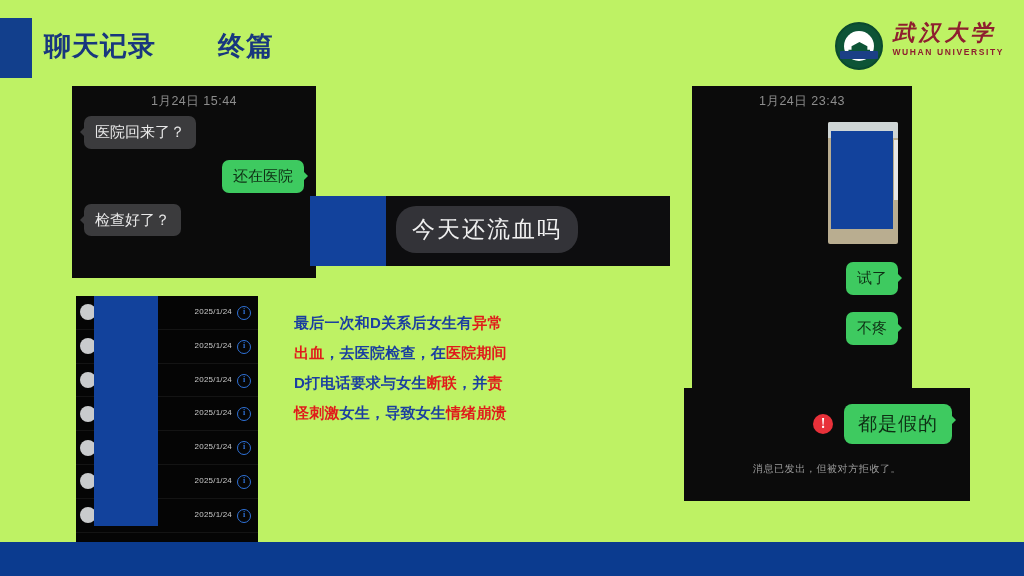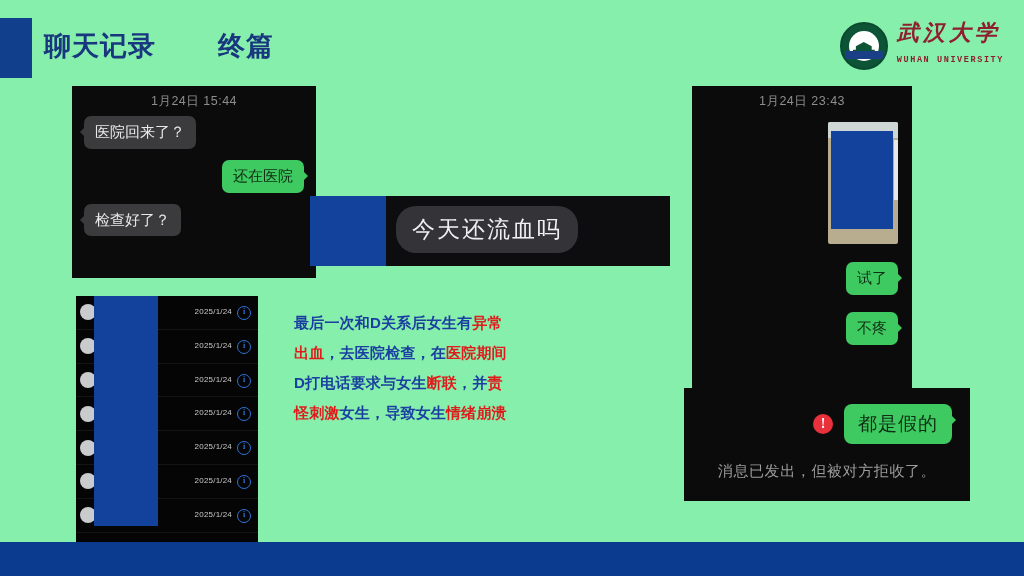--- a/index.html
+++ b/index.html
@@ -2,21 +2,21 @@
 <html><head>
 <meta charset="utf-8">
 <style>
   html,body{margin:0;padding:0;}
   body{
     width:1024px;height:576px;
     background:#f5f6f7;
     font-family:"Liberation Sans","DejaVu Sans",sans-serif;
     overflow:hidden;position:relative;
   }
-  .slide{position:absolute;inset:0;background:#86efac;}
+  .slide{position:absolute;inset:0;background:#bef264;}
 
   
   .hdr-accent{
     position:absolute;left:0;top:18px;width:32px;height:60px;
     background:#123f8c;
   }
   .hdr-title{
     position:absolute;left:44px;top:28px;
     font-size:27px;font-weight:bold;color:#18377e;
     letter-spacing:1px;white-space:nowrap;
@@ -48,21 +48,21 @@
     position:absolute;left:3px;right:3px;bottom:9px;height:8px;
     background:#1b3f86;border-radius:1px;
   }
   .logo-text{display:flex;flex-direction:column;line-height:1;}
   .logo-cn{
     font-size:22px;font-weight:bold;color:#8e1f2f;letter-spacing:4px;
     font-family:"Liberation Serif","DejaVu Serif",serif;font-style:italic;
   }
   .logo-en{
     font-size:8.5px;font-weight:bold;color:#8e1f2f;letter-spacing:1.6px;
-    margin-top:12px;font-family:Liberation Mono, monospace;
+    margin-top:4px;font-family:Liberation Sans, sans-serif;
   }
 
   
   .panel{position:absolute;background:#0b0b0b;overflow:hidden;}
   .chat-ts{
     color:#8d8d8d;font-size:12.5px;text-align:center;
     padding:7px 0 6px 0;letter-spacing:.5px;
   }
   .row{display:flex;padding:0 12px 11px 12px;}
   .row.left{justify-content:flex-start;}
@@ -147,21 +147,21 @@
     display:flex;align-items:center;justify-content:flex-end;
     padding:16px 18px 0 0;gap:11px;
   }
   .err-badge{
     width:20px;height:20px;border-radius:50%;background:#e8313a;
     color:#fff;font-size:14px;font-weight:bold;line-height:20px;text-align:center;
     font-family:"Liberation Serif","DejaVu Serif",serif;
   }
   .bub.big{font-size:19px;padding:8px 14px;border-radius:8px;letter-spacing:1px;}
   .sys-note{
-    text-align:center;color:#9c9c9c;font-size:15px;
+    text-align:center;color:#9c9c9c;font-size:10px;
     margin-top:18px;letter-spacing:.6px;
   }
 
   
   .caption{
     position:absolute;left:294px;top:308px;width:320px;
     font-size:15px;font-weight:bold;line-height:30px;
     letter-spacing:.2px;
   }
   .cb{color:#1b3fa0;}

